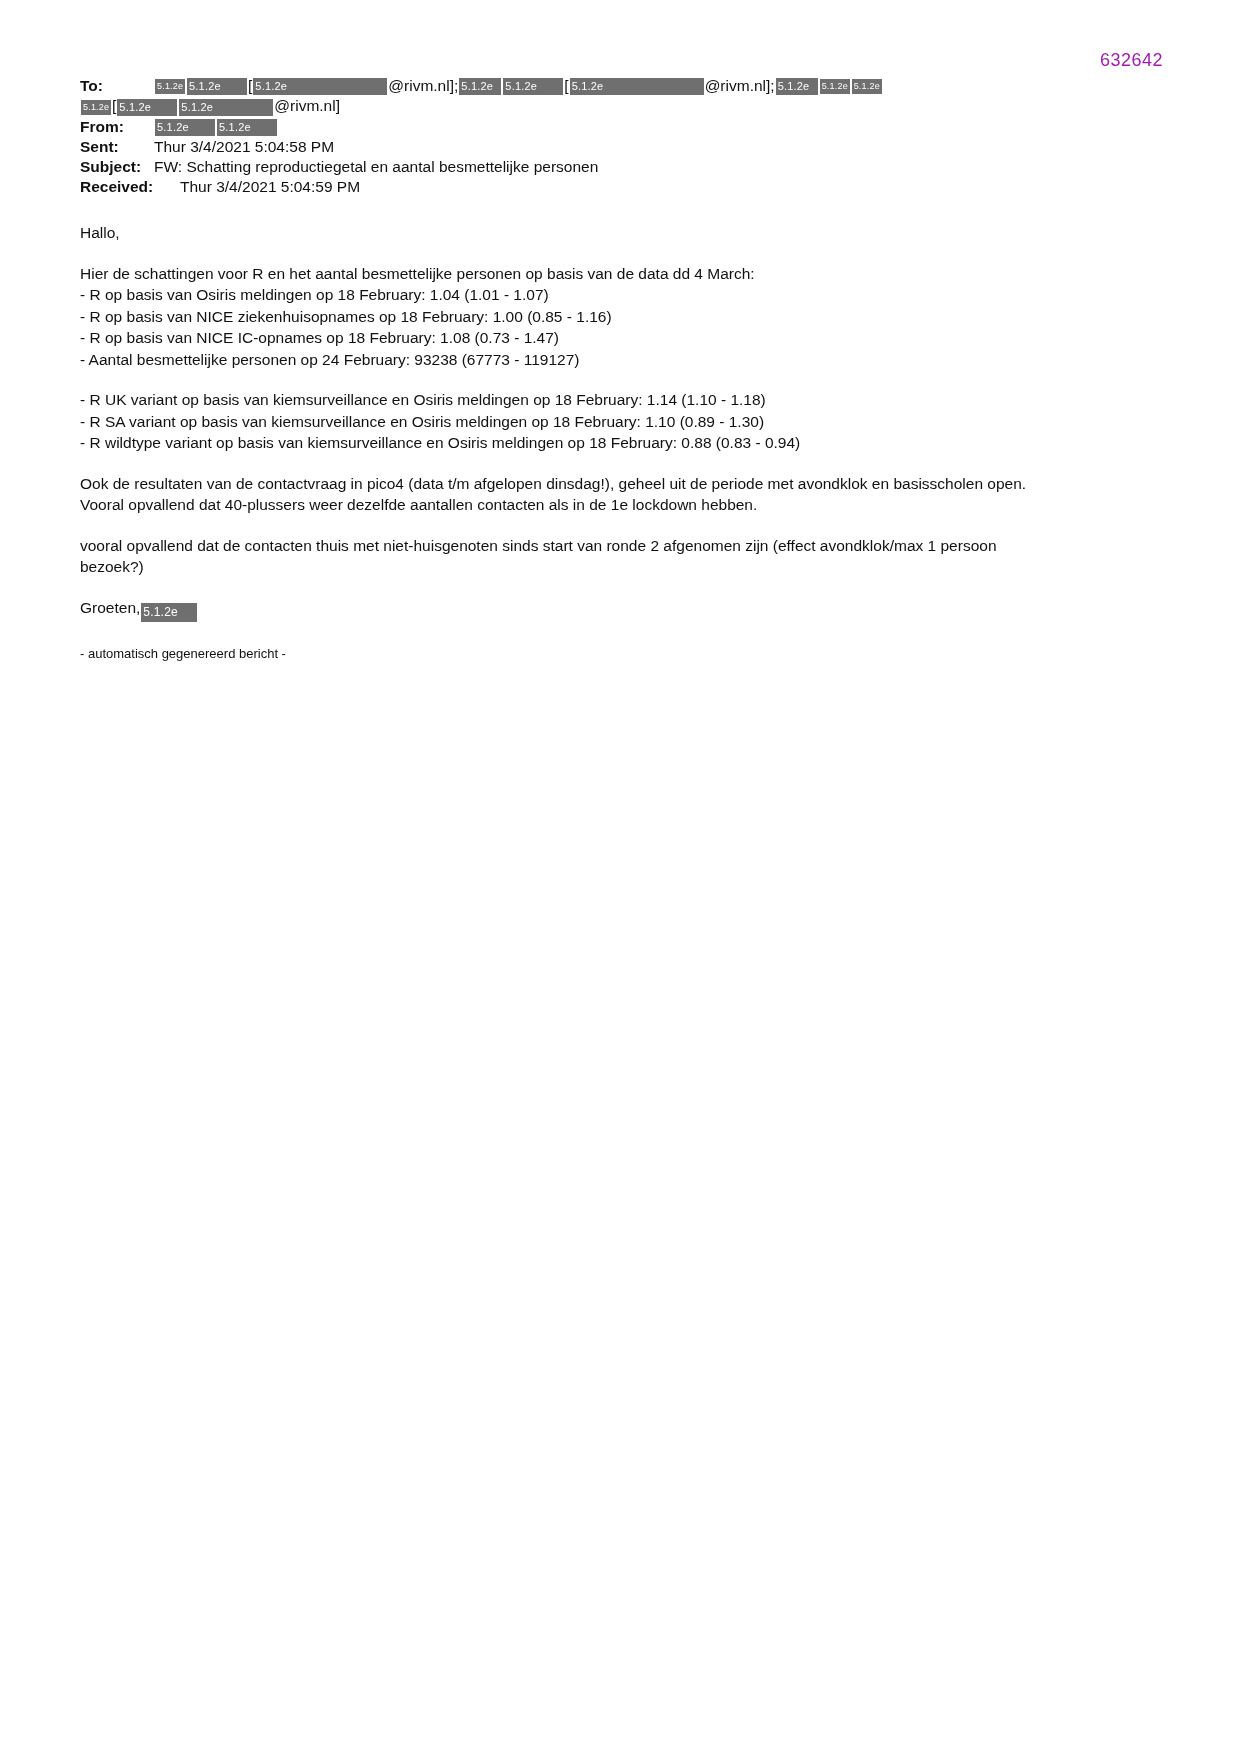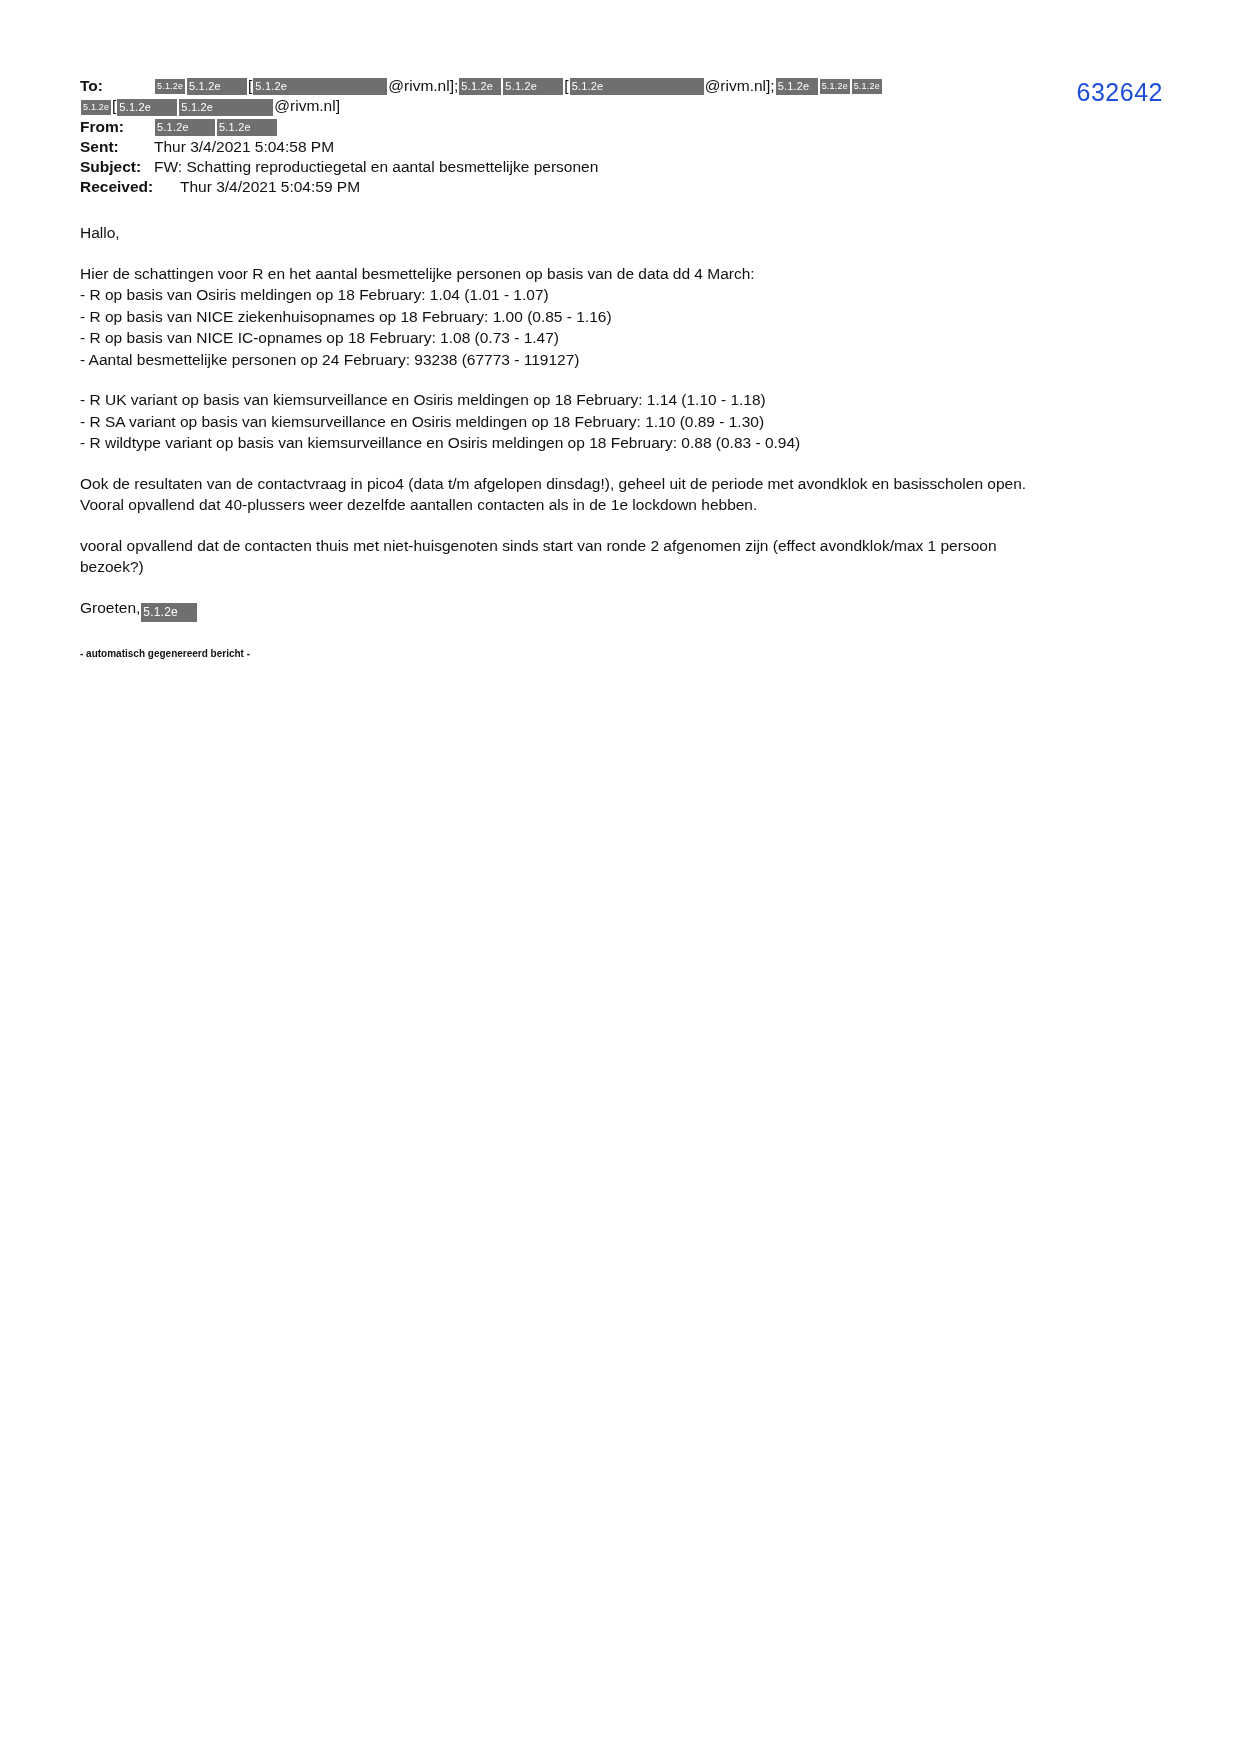--- a/index.html
+++ b/index.html
@@ -18,24 +18,23 @@
   .page {
     position: relative;
     width: 1241px;
     height: 1754px;
     background: #fff;
   }
   .doc-id {
     position: absolute;
     top: 50px;
     right: 78px;
-    font-size: 25px;
+    font-size: 18px;
     letter-spacing: 0.5px;
-    color: #1d4ed8;
-    margin-top: 28px;
+    color: #a21caf;
   }
   .content {
     position: absolute;
     left: 80px;
     top: 76px;
     width: 1070px;
   }
   
   .hdr {
     font-size: 15.5px;
@@ -100,22 +99,21 @@
   .body p {
     margin: 0 0 19px 0;
   }
   .body .block {
     margin: 0 0 19px 0;
   }
   .body .line { display: block; }
   .sig { margin-top: 2px; }
   .auto {
     margin-top: 21px;
-    font-size: 10px;
-    font-weight: bold;
+    font-size: 13px;
   }
 </style>
 </head>
 <body>
 
 <div class="page">
 
   <div class="doc-id">632642</div>
 
   <div class="content">

